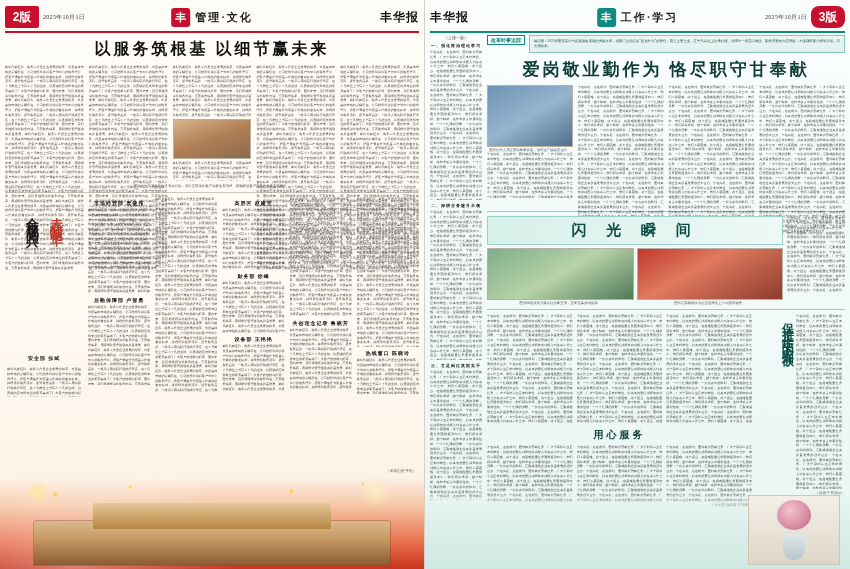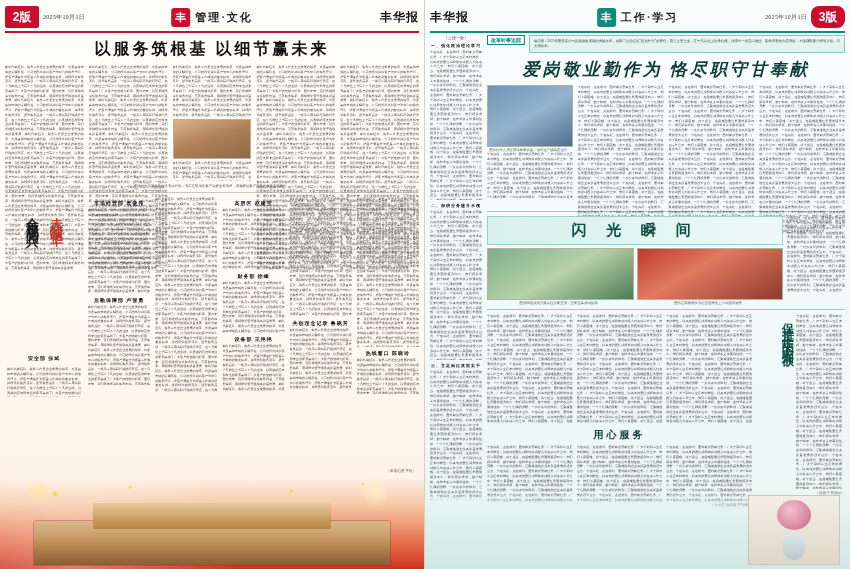--- a/index.html
+++ b/index.html
@@ -290,21 +290,21 @@
         <div class="tiny" style="height:130px;overflow:hidden;">干在实处，走在前列。面对新形势新任务，广大干部职工立足本职岗位，以高度的责任感和使命感投入到各项工作之中。他们不畏困难，敢于担当，在急难险重任务面前挺身而出；他们精益求精，勤于钻研，在技术攻关中屡创佳绩。一个个忙碌的身影，一次次攻坚的胜利，汇聚成推动企业高质量发展的强大合力。干在实处，走在前列。面对新形势新任务，广大干部职工立足本职岗位，以高度的责任感和使命感投入到各项工作之中。他们不畏困难，敢于担当，在急难险重任务面前挺身而出；他们精益求精，勤于钻研，在技术攻关中屡创佳绩。一个个忙碌的身影，一次次攻坚的胜利，汇聚成推动企业高质量发展的强大合力。干在实处，走在前列。面对新形势新任务，广大干部职工立足本职岗位，以高度的责任感和使命感投入到各项工作之中。他们不畏困难，敢于担当，在急难险重任务面前挺身而出；他们精益求精，勤于钻研，在技术攻关中屡创佳绩。一个个忙碌的身影，一次次攻坚的胜利，汇聚成推动企业高质量发展的强大合力。干在实处，走在前列。面对新形势新任务，广大干部职工立足本职岗位，以高度的责任感和使命感投入到各项工作之中。他们不畏困难，敢于担当，在急难险重任务面前挺身而出；他们精益求精，勤于钻研，在技术攻关中屡创佳绩。一个个忙碌的身影，一次次攻坚的胜利，汇聚成推动企业高质量发展的强大合力。干在实处，走在前列。面对新形势新任务，广大干部职工立足本职岗位，以高度的责任感和使命感投入到各项工作之中。他们不畏困难，敢于担当，在急难险重任务面前挺身而出；他们精益求精，勤于钻研，在技术攻关中屡创佳绩。一个个忙碌的身影，一次次攻坚的胜利，汇聚成推动企业高质量发展的强大合力。干在实处，走在前列。面对新形势新任务，广大干部职工立足本职岗位，以高度的责任感和使命感投入到各项工作之中。他们不畏困难，敢于担当，在急难险重任务面前挺身而出；他们精益求精，勤于钻研，在技术攻关中屡创佳绩。一个个忙碌的身影，一次次攻坚的胜利，汇聚成推动企业高质量发展的强大合力。</div>
       </div>
 
       <div style="flex:1;">
 
         <div style="display:flex;align-items:flex-start;gap:4px;">
           <span class="tag">改革时事追踪</span>
           <div class="tealbox" style="flex:1;">编者按：2025年是落实公司发展战略规划的关键之年，各部门主动扛起“担当作为”的责任，聚焦主责主业，在平凡岗位上比学赶超，涌现出一批爱岗敬业、勤勉尽责的先进典型，本版撷取部分精彩片段，与大家共勉。</div>
         </div>
 
-        <div class="headline headline-teal" style="font-size:17px;margin:5px 0 4px;font-style:italic;">爱岗敬业勤作为    恪尽职守甘奉献</div>
+        <div class="headline headline-teal" style="font-size:17px;margin:5px 0 4px;">爱岗敬业勤作为    恪尽职守甘奉献</div>
 
         <div class="cols" style="height:122px;">
           <div class="col">
             <div class="photo blue" style="height:62px;"></div>
             <div class="caption">图为技术人员在现场检修设备，保障生产线稳定运行。</div>
             <div class="tiny" style="height:46px;overflow:hidden;">干在实处，走在前列。面对新形势新任务，广大干部职工立足本职岗位，以高度的责任感和使命感投入到各项工作之中。他们不畏困难，敢于担当，在急难险重任务面前挺身而出；他们精益求精，勤于钻研，在技术攻关中屡创佳绩。一个个忙碌的身影，一次次攻坚的胜利，汇聚成推动企业高质量发展的强大合力。干在实处，走在前列。面对新形势新任务，广大干部职工立足本职岗位，以高度的责任感和使命感投入到各项工作之中。他们不畏困难，敢于担当，在急难险重任务面前挺身而出；他们精益求精，勤于钻研，在技术攻关中屡创佳绩。一个个忙碌的身影，一次次攻坚的胜利，汇聚成推动企业高质量发展的强大合力。干在实处，走在前列。面对新形势新任务，广大干部职工立足本职岗位，以高度的责任感和使命感投入到各项工作之中。他们不畏困难，敢于担当，在急难险重任务面前挺身而出；他们精益求精，勤于钻研，在技术攻关中屡创佳绩。一个个忙碌的身影，一次次攻坚的胜利，汇聚成推动企业高质量发展的强大合力。干在实处，走在前列。面对新形势新任务，广大干部职工立足本职岗位，以高度的责任感和使命感投入到各项工作之中。他们不畏困难，敢于担当，在急难险重任务面前挺身而出；他们精益求精，勤于钻研，在技术攻关中屡创佳绩。一个个忙碌的身影，一次次攻坚的胜利，汇聚成推动企业高质量发展的强大合力。干在实处，走在前列。面对新形势新任务，广大干部职工立足本职岗位，以高度的责任感和使命感投入到各项工作之中。他们不畏困难，敢于担当，在急难险重任务面前挺身而出；他们精益求精，勤于钻研，在技术攻关中屡创佳绩。一个个忙碌的身影，一次次攻坚的胜利，汇聚成推动企业高质量发展的强大合力。干在实处，走在前列。面对新形势新任务，广大干部职工立足本职岗位，以高度的责任感和使命感投入到各项工作之中。他们不畏困难，敢于担当，在急难险重任务面前挺身而出；他们精益求精，勤于钻研，在技术攻关中屡创佳绩。一个个忙碌的身影，一次次攻坚的胜利，汇聚成推动企业高质量发展的强大合力。</div>
           </div>
           <div class="col tiny">干在实处，走在前列。面对新形势新任务，广大干部职工立足本职岗位，以高度的责任感和使命感投入到各项工作之中。他们不畏困难，敢于担当，在急难险重任务面前挺身而出；他们精益求精，勤于钻研，在技术攻关中屡创佳绩。一个个忙碌的身影，一次次攻坚的胜利，汇聚成推动企业高质量发展的强大合力。干在实处，走在前列。面对新形势新任务，广大干部职工立足本职岗位，以高度的责任感和使命感投入到各项工作之中。他们不畏困难，敢于担当，在急难险重任务面前挺身而出；他们精益求精，勤于钻研，在技术攻关中屡创佳绩。一个个忙碌的身影，一次次攻坚的胜利，汇聚成推动企业高质量发展的强大合力。干在实处，走在前列。面对新形势新任务，广大干部职工立足本职岗位，以高度的责任感和使命感投入到各项工作之中。他们不畏困难，敢于担当，在急难险重任务面前挺身而出；他们精益求精，勤于钻研，在技术攻关中屡创佳绩。一个个忙碌的身影，一次次攻坚的胜利，汇聚成推动企业高质量发展的强大合力。干在实处，走在前列。面对新形势新任务，广大干部职工立足本职岗位，以高度的责任感和使命感投入到各项工作之中。他们不畏困难，敢于担当，在急难险重任务面前挺身而出；他们精益求精，勤于钻研，在技术攻关中屡创佳绩。一个个忙碌的身影，一次次攻坚的胜利，汇聚成推动企业高质量发展的强大合力。干在实处，走在前列。面对新形势新任务，广大干部职工立足本职岗位，以高度的责任感和使命感投入到各项工作之中。他们不畏困难，敢于担当，在急难险重任务面前挺身而出；他们精益求精，勤于钻研，在技术攻关中屡创佳绩。一个个忙碌的身影，一次次攻坚的胜利，汇聚成推动企业高质量发展的强大合力。干在实处，走在前列。面对新形势新任务，广大干部职工立足本职岗位，以高度的责任感和使命感投入到各项工作之中。他们不畏困难，敢于担当，在急难险重任务面前挺身而出；他们精益求精，勤于钻研，在技术攻关中屡创佳绩。一个个忙碌的身影，一次次攻坚的胜利，汇聚成推动企业高质量发展的强大合力。</div>
           <div class="col tiny">干在实处，走在前列。面对新形势新任务，广大干部职工立足本职岗位，以高度的责任感和使命感投入到各项工作之中。他们不畏困难，敢于担当，在急难险重任务面前挺身而出；他们精益求精，勤于钻研，在技术攻关中屡创佳绩。一个个忙碌的身影，一次次攻坚的胜利，汇聚成推动企业高质量发展的强大合力。干在实处，走在前列。面对新形势新任务，广大干部职工立足本职岗位，以高度的责任感和使命感投入到各项工作之中。他们不畏困难，敢于担当，在急难险重任务面前挺身而出；他们精益求精，勤于钻研，在技术攻关中屡创佳绩。一个个忙碌的身影，一次次攻坚的胜利，汇聚成推动企业高质量发展的强大合力。干在实处，走在前列。面对新形势新任务，广大干部职工立足本职岗位，以高度的责任感和使命感投入到各项工作之中。他们不畏困难，敢于担当，在急难险重任务面前挺身而出；他们精益求精，勤于钻研，在技术攻关中屡创佳绩。一个个忙碌的身影，一次次攻坚的胜利，汇聚成推动企业高质量发展的强大合力。干在实处，走在前列。面对新形势新任务，广大干部职工立足本职岗位，以高度的责任感和使命感投入到各项工作之中。他们不畏困难，敢于担当，在急难险重任务面前挺身而出；他们精益求精，勤于钻研，在技术攻关中屡创佳绩。一个个忙碌的身影，一次次攻坚的胜利，汇聚成推动企业高质量发展的强大合力。干在实处，走在前列。面对新形势新任务，广大干部职工立足本职岗位，以高度的责任感和使命感投入到各项工作之中。他们不畏困难，敢于担当，在急难险重任务面前挺身而出；他们精益求精，勤于钻研，在技术攻关中屡创佳绩。一个个忙碌的身影，一次次攻坚的胜利，汇聚成推动企业高质量发展的强大合力。干在实处，走在前列。面对新形势新任务，广大干部职工立足本职岗位，以高度的责任感和使命感投入到各项工作之中。他们不畏困难，敢于担当，在急难险重任务面前挺身而出；他们精益求精，勤于钻研，在技术攻关中屡创佳绩。一个个忙碌的身影，一次次攻坚的胜利，汇聚成推动企业高质量发展的强大合力。</div>
           <div class="col tiny">干在实处，走在前列。面对新形势新任务，广大干部职工立足本职岗位，以高度的责任感和使命感投入到各项工作之中。他们不畏困难，敢于担当，在急难险重任务面前挺身而出；他们精益求精，勤于钻研，在技术攻关中屡创佳绩。一个个忙碌的身影，一次次攻坚的胜利，汇聚成推动企业高质量发展的强大合力。干在实处，走在前列。面对新形势新任务，广大干部职工立足本职岗位，以高度的责任感和使命感投入到各项工作之中。他们不畏困难，敢于担当，在急难险重任务面前挺身而出；他们精益求精，勤于钻研，在技术攻关中屡创佳绩。一个个忙碌的身影，一次次攻坚的胜利，汇聚成推动企业高质量发展的强大合力。干在实处，走在前列。面对新形势新任务，广大干部职工立足本职岗位，以高度的责任感和使命感投入到各项工作之中。他们不畏困难，敢于担当，在急难险重任务面前挺身而出；他们精益求精，勤于钻研，在技术攻关中屡创佳绩。一个个忙碌的身影，一次次攻坚的胜利，汇聚成推动企业高质量发展的强大合力。干在实处，走在前列。面对新形势新任务，广大干部职工立足本职岗位，以高度的责任感和使命感投入到各项工作之中。他们不畏困难，敢于担当，在急难险重任务面前挺身而出；他们精益求精，勤于钻研，在技术攻关中屡创佳绩。一个个忙碌的身影，一次次攻坚的胜利，汇聚成推动企业高质量发展的强大合力。干在实处，走在前列。面对新形势新任务，广大干部职工立足本职岗位，以高度的责任感和使命感投入到各项工作之中。他们不畏困难，敢于担当，在急难险重任务面前挺身而出；他们精益求精，勤于钻研，在技术攻关中屡创佳绩。一个个忙碌的身影，一次次攻坚的胜利，汇聚成推动企业高质量发展的强大合力。干在实处，走在前列。面对新形势新任务，广大干部职工立足本职岗位，以高度的责任感和使命感投入到各项工作之中。他们不畏困难，敢于担当，在急难险重任务面前挺身而出；他们精益求精，勤于钻研，在技术攻关中屡创佳绩。一个个忙碌的身影，一次次攻坚的胜利，汇聚成推动企业高质量发展的强大合力。</div>

